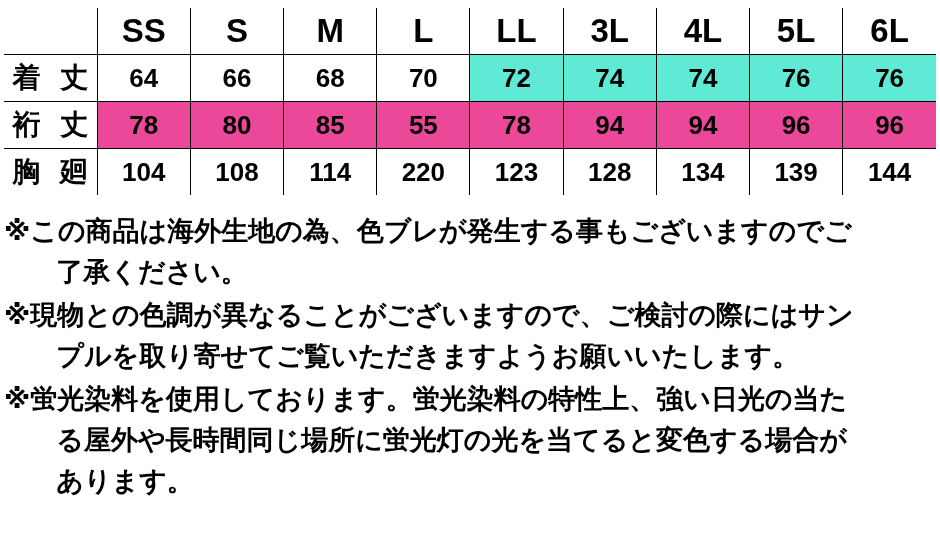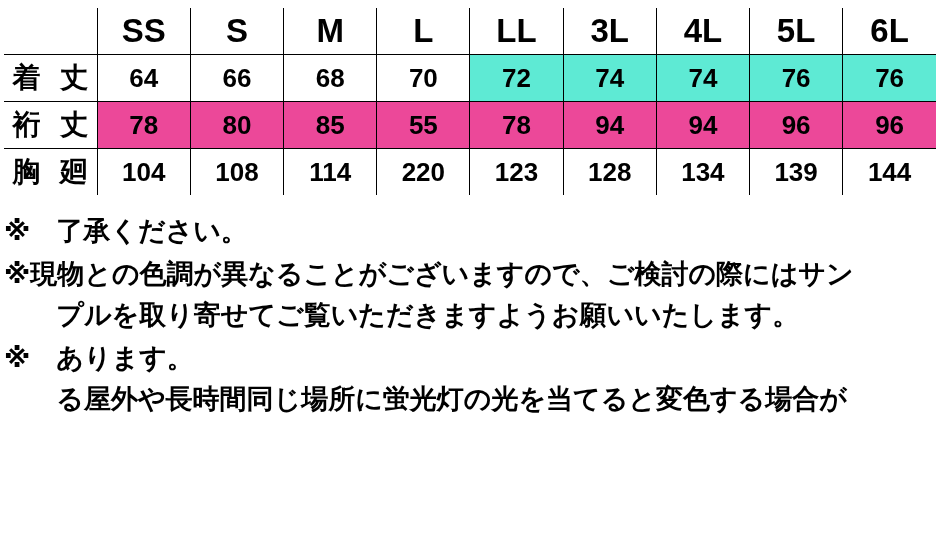--- a/index.html
+++ b/index.html
@@ -167,35 +167,37 @@
         </tr>
       </tbody>
     </table>
   </div>
 
   <div class="notes">
 
     <div class="note">
       <span class="mark">※</span>
       <span class="body">
+        <span>この商品は海外生地の為、色ブレが発生する事もございますのでご</span>
         <span class="cont">了承ください。</span>
       </span>
     </div>
 
     <div class="note">
       <span class="mark">※</span>
       <span class="body">
         <span>現物との色調が異なることがございますので、ご検討の際にはサン</span>
         <span class="cont">プルを取り寄せてご覧いただきますようお願いいたします。</span>
       </span>
     </div>
 
     <div class="note">
       <span class="mark">※</span>
       <span class="body">
+        <span>蛍光染料を使用しております。蛍光染料の特性上、強い日光の当た</span>
+        <span class="cont">る屋外や長時間同じ場所に蛍光灯の光を当てると変色する場合が</span>
         <span class="cont">あります。</span>
-        <span class="cont">る屋外や長時間同じ場所に蛍光灯の光を当てると変色する場合が</span>
       </span>
     </div>
 
   </div>
 
 </div>
 
 </body></html>

